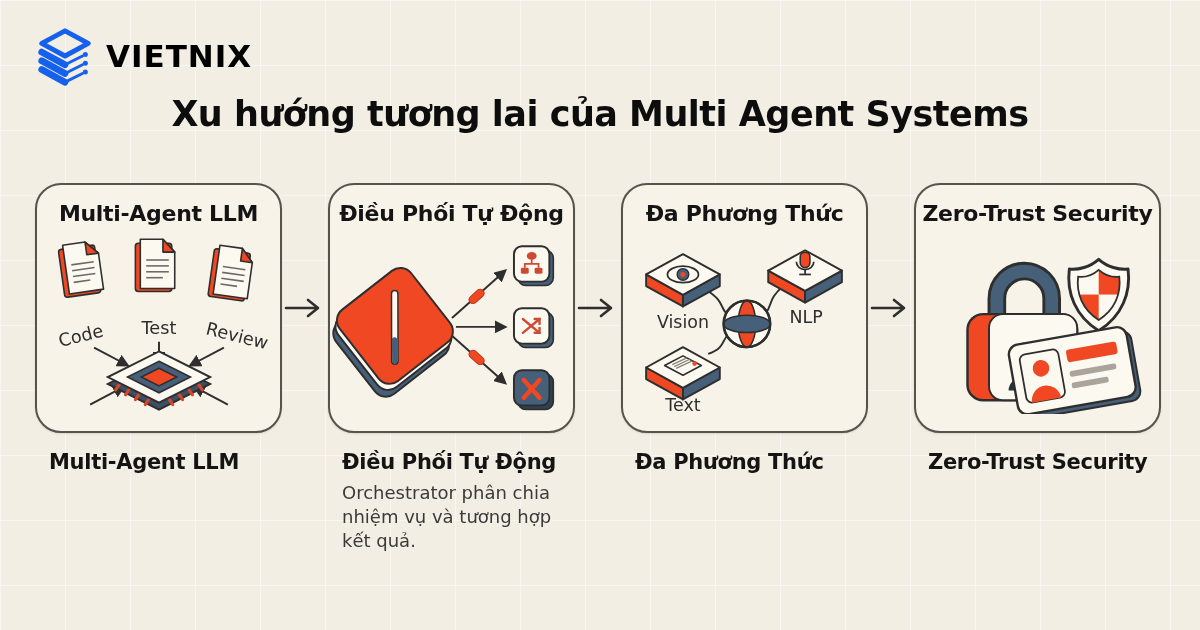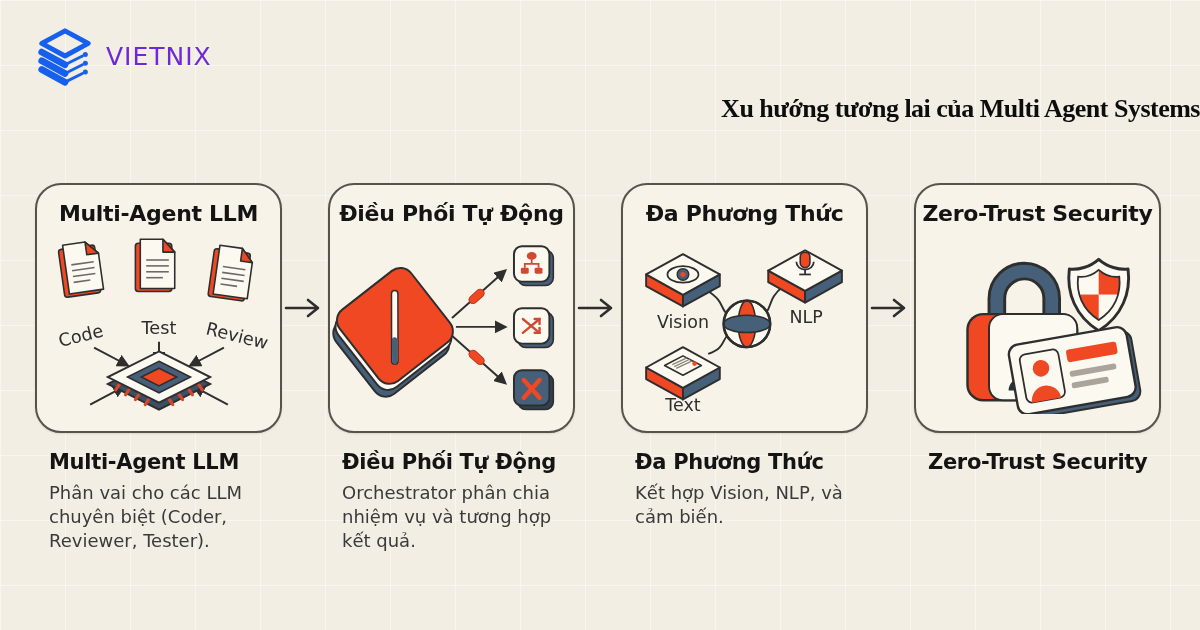--- a/index.html
+++ b/index.html
@@ -7,23 +7,23 @@
     width:1200px;height:630px;position:relative;overflow:hidden;
     font-family:"DejaVu Sans","Liberation Sans",sans-serif;
     background-color:#f2eee3;
     background-image:
       linear-gradient(rgba(255,255,255,.45) 1px, transparent 1px),
       linear-gradient(90deg, rgba(255,255,255,.45) 1px, transparent 1px);
     background-size:65px 65px;
     color:#111;
   }
   .logo{position:absolute;left:34px;top:26px;display:flex;align-items:center;gap:10px;}
-  .logo-text{font-size:25px;font-weight:normal;color:#6d28d9;letter-spacing:1px;}
-  .page-title{position:absolute;top:94px;left:0;width:100%;text-align:right;
-    font-size:26px;font-weight:bold;letter-spacing:-0.5px;color:#0d0d0d;font-family:Liberation Serif, serif;}
+  .logo-text{font-size:31px;font-weight:bold;color:#000000;letter-spacing:1px;}
+  .page-title{position:absolute;top:94px;left:0;width:100%;text-align:center;
+    font-size:35px;font-weight:bold;letter-spacing:-0.5px;color:#0d0d0d;}
   .cards-row{position:absolute;left:35px;top:183px;width:1130px;display:flex;}
   .card{width:247px;height:250px;box-sizing:border-box;flex:0 0 auto;
     background:#f7f3e9;border:2px solid #55534c;border-radius:26px;
     box-shadow:0 1px 2px rgba(60,50,30,.12);}
   .card-title{text-align:center;padding-top:16px;font-size:22px;font-weight:bold;
     letter-spacing:-0.3px;color:#141414;}
   .art{width:100%;height:188px;}
   .art svg{display:block;width:100%;height:100%;}
   .art text{font-size:18px;fill:#2d2d2d;}
   .connector{width:46px;flex:0 0 auto;display:flex;align-items:center;justify-content:center;}
@@ -311,29 +311,27 @@
           <rect x="-2" y="12" width="38" height="6" rx="2" fill="#aaa49a"></rect>
         </g>
       </svg>
     </div>
   </div>
 </div>
 
 <div class="captions-row">
   <div class="caption">
     <div class="caption-title">Multi-Agent LLM</div>
-    <p class="caption-body">Phân vai cho các LLM chuyên biệt (Coder, Reviewer, Tester).</p>
   </div>
   <div class="cap-gap"></div>
   <div class="caption">
     <div class="caption-title">Điều Phối Tự Động</div>
     <p class="caption-body">Orchestrator phân chia nhiệm vụ và tương hợp kết quả.</p>
   </div>
   <div class="cap-gap"></div>
   <div class="caption">
     <div class="caption-title">Đa Phương Thức</div>
-    <p class="caption-body">Kết hợp Vision, NLP, và cảm biến.</p>
   </div>
   <div class="cap-gap"></div>
   <div class="caption">
     <div class="caption-title">Zero-Trust Security</div>
   </div>
 </div>
 
 </body></html>

